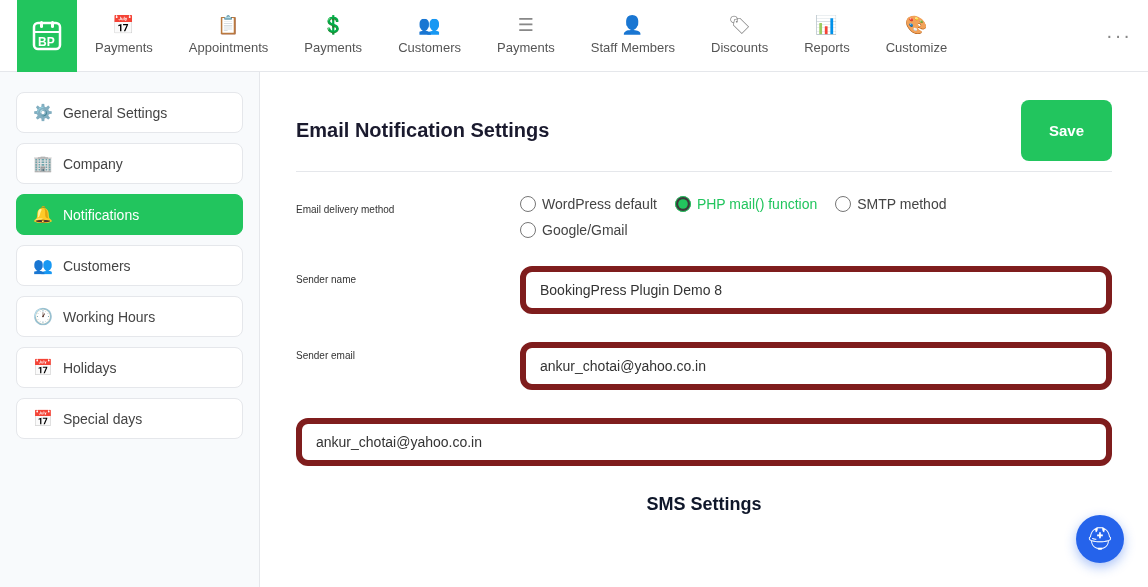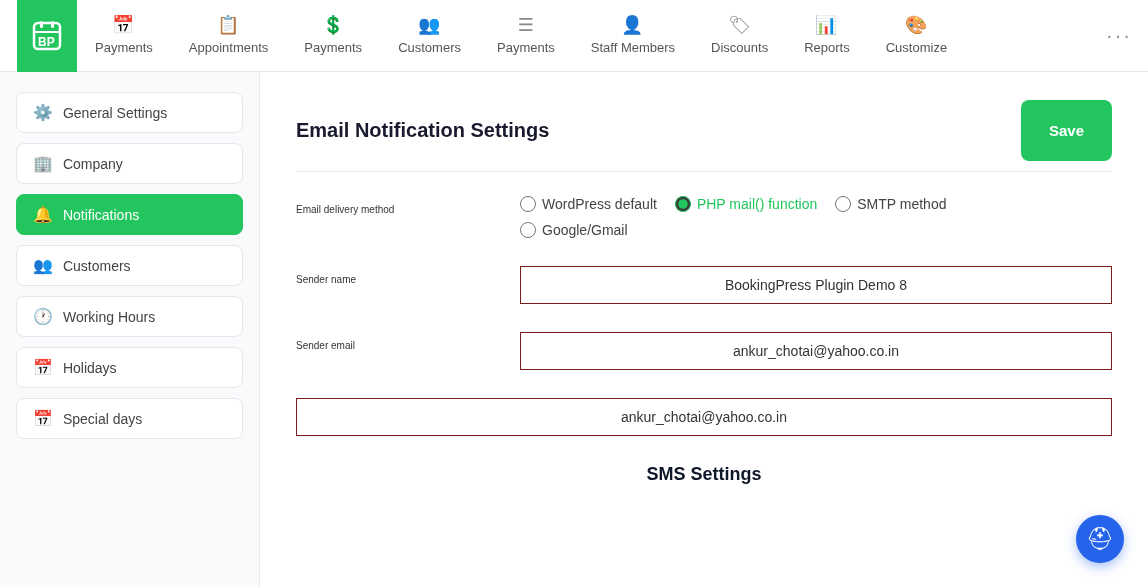--- a/index.html
+++ b/index.html
@@ -142,27 +142,26 @@
     .form-label {
       width: 200px;
       font-size: 10px;
       color: #333;
       padding-top: 8px;
       flex-shrink: 0;
     }
     .form-field { flex: 1; }
     .form-field input[type="text"] {
       width: 100%;
-      border: 1px solid #7f1d1d;
-      border-radius: 0;
+      border: 6px solid #7f1d1d;
+      border-radius: 12px;
       padding: 10px 14px;
       font-size: 14px;
       color: #333;
       outline: none;
-      text-align: center;
     }
 
     
     .radio-group {
       display: flex;
       flex-wrap: wrap;
       gap: 18px;
       align-items: center;
     }
     .radio-option {

